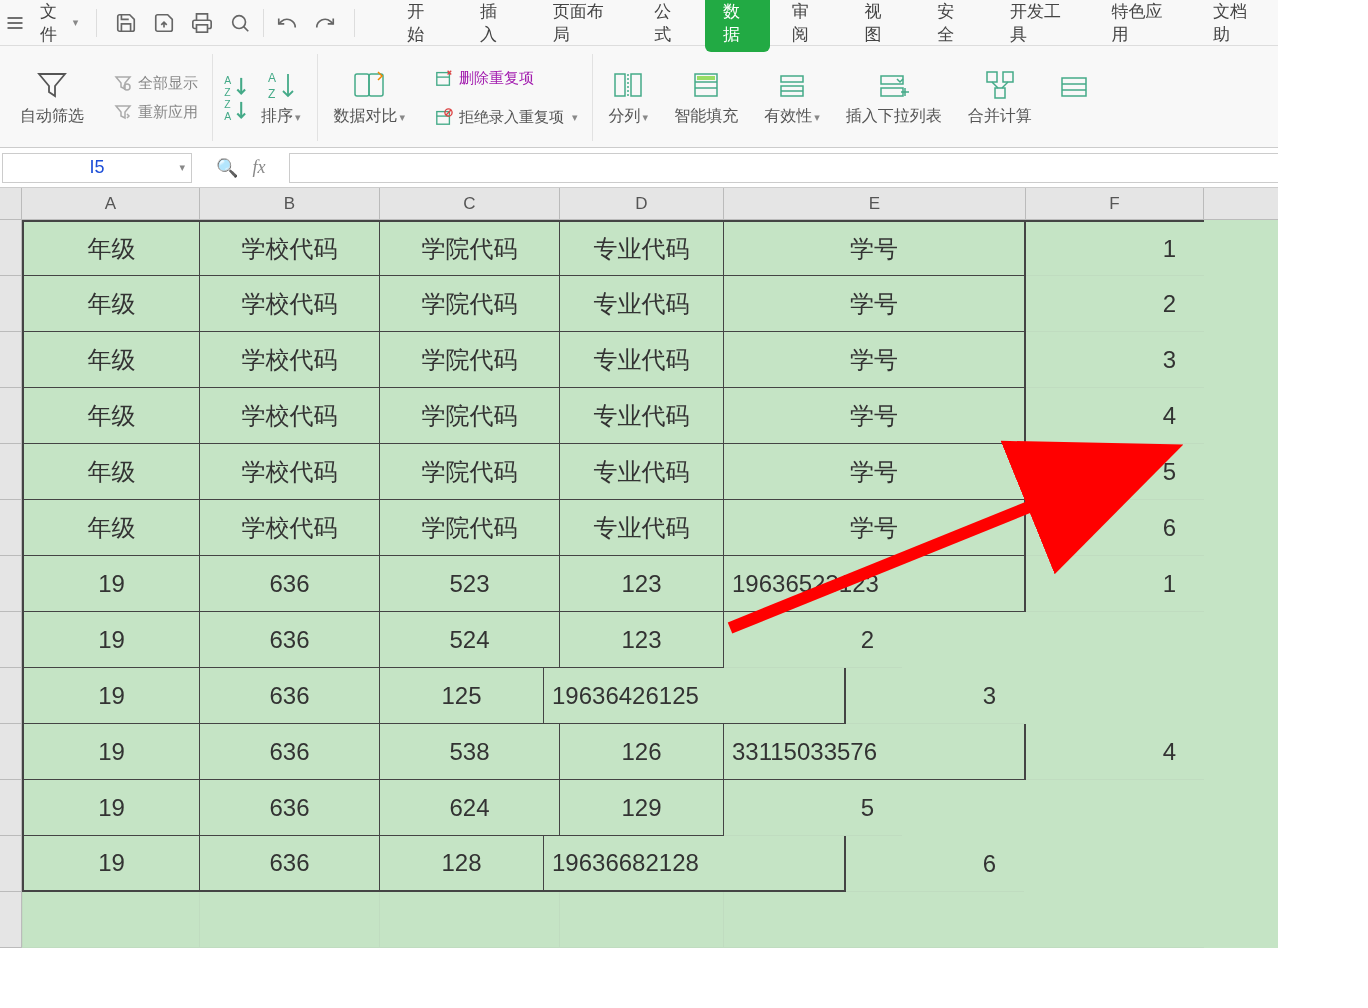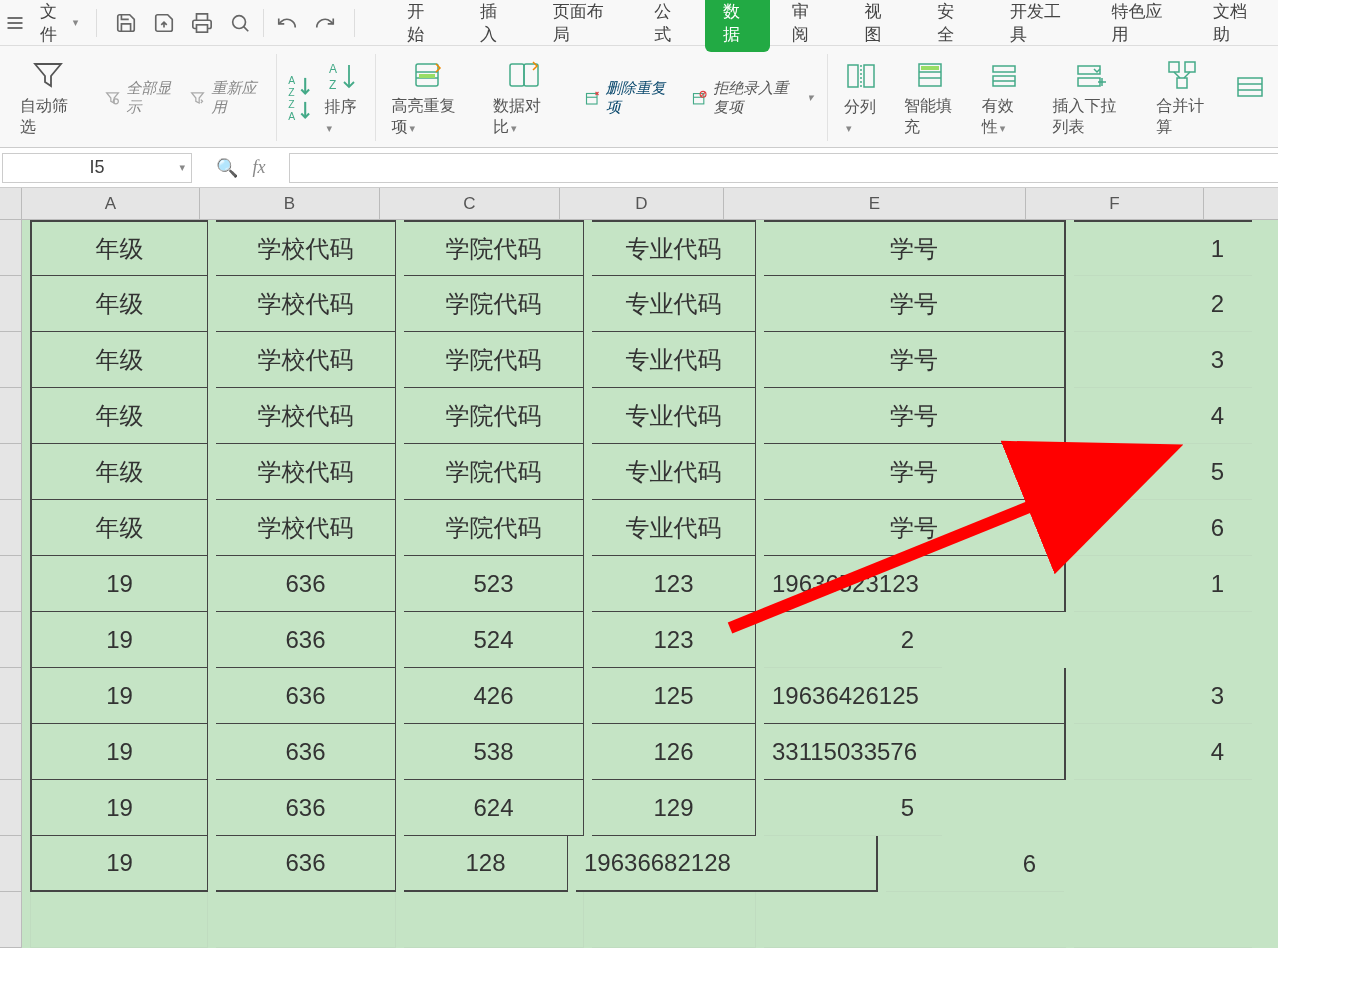--- a/index.html
+++ b/index.html
@@ -21,44 +21,44 @@
     
     
     .ribbon { display: flex; align-items: stretch; height: 102px; background: #f8f8f8; border-bottom: 1px solid #ccc; padding: 8px 0 6px 4px; }
     .rgroup { display: flex; flex-direction: column; align-items: center; justify-content: center; padding: 0 10px; border-right: 1px solid #e2e2e2; }
     .rgroup.noborder { border-right: none; }
     .rbtn-big { display: flex; flex-direction: column; align-items: center; gap: 4px; cursor: pointer; padding: 4px 6px; }
     .rbtn-big svg { width: 34px; height: 34px; }
     .rbtn-label { font-size: 16px; color: #555; }
     .rbtn-small { display: flex; align-items: center; gap: 6px; font-size: 15px; color: #888; cursor: pointer; padding: 2px 4px; }
     .rbtn-small svg { width: 18px; height: 18px; }
-    .multi { display: flex; flex-direction: row; gap: 6px; margin-left: 6px; font-style: italic; }
+    .multi { display: flex; flex-direction: column; gap: 6px; margin-left: 6px; }
     .sort-group { display: flex; align-items: center; gap: 6px; }
     .sort-icons { display: flex; flex-direction: column; gap: 2px; }
     .sort-icons .si { width: 26px; height: 22px; display:flex; align-items:center; justify-content:center; color:#4a7; cursor:pointer; }
     .rbtn-dd { font-size: 11px; color: #888; margin-left: 2px; }
     .rrow { display: flex; align-items: center; gap: 14px; }
     
     
     .formula-bar { display: flex; align-items: center; height: 40px; background: #fff; border-bottom: 1px solid #ccc; }
     .name-box { width: 190px; height: 30px; border: 1px solid #ccc; margin: 0 6px 0 2px; display: flex; align-items: center; justify-content: center; position: relative; }
-    .name-box-value { font-size: 18px; color: #404040; }
+    .name-box-value { font-size: 18px; color: #1d4ed8; }
     .name-box-dd { position: absolute; right: 6px; font-size: 11px; color: #888; cursor: pointer; }
     .fx-icons { display: flex; align-items: center; gap: 14px; padding: 0 18px; }
     .fx-icons span { color: #888; cursor: pointer; font-size: 18px; }
     .fx-label { font-style: italic; font-size: 18px; color: #666; margin-right: 6px; font-family: Liberation Serif, serif; }
     .fx-input { flex: 1; height: 30px; border: 1px solid #ccc; border-right: none; padding: 0 10px; font-size: 16px; }
     
     
     .sheet { position: relative; background: #c5e4c5; }
     .col-headers { display: flex; height: 32px; background: #e5e5e5; }
     .corner { width: 22px; background: #e5e5e5; border-right: 1px solid #bbb; border-bottom: 1px solid #bbb; }
     .colh { border-right: 1px solid #bbb; border-bottom: 1px solid #bbb; display: flex; align-items: center; justify-content: center; font-size: 17px; color: #555; background: #e5e5e5; cursor: pointer; }
     .grid-body { position: relative; }
-    .grid-row { display: flex; height: 56px; gap: 8px; }
+    .grid-row { display: flex; height: 56px; }
     .rowh { width: 22px; background: #e5e5e5; border-right: 1px solid #bbb; border-bottom: 1px solid #bbb; cursor: pointer; }
     .cell { border-right: 1px solid #444; border-bottom: 1px solid #444; display: flex; align-items: center; justify-content: center; font-size: 24px; color: #333; background: #c5e4c5; cursor: cell; }
     .cell.left { justify-content: flex-start; padding-left: 8px; }
     .cell.fcol { justify-content: flex-end; padding-right: 28px; border-right: none; border-bottom: 1px solid #c0dcc0; background: #c5e4c5; }
     .grid-row:first-child .cell { border-top: 2px solid #444; }
     .last-data-row .cell:not(.fcol) { border-bottom: 2px solid #444; }
     .colA { width: 178px; border-left: 2px solid #444; }
     .colB { width: 180px; }
     .colC { width: 180px; }
     .colD { width: 164px; }
@@ -196,38 +196,28 @@
             <polyline points="19 23 24 28 29 23"></polyline>
           </svg>
         <span class="rbtn-label"><span>排序</span><span class="rbtn-dd">▾</span></span>
       </div>
     </div>
   </div>
   <div class="rgroup">
     <div class="rrow">
       <div class="rbtn-big">
         <svg viewBox="0 0 34 34" fill="none" stroke="#4a8" stroke-width="1.5">
-            <rect x="4" y="6" width="22" height="22" rx="2"></rect>
-            <line x1="4" y1="14" x2="26" y2="14"></line>
-            <line x1="4" y1="20" x2="26" y2="20"></line>
-            <rect x="7" y="16" width="16" height="4" fill="#9d6" stroke="none"></rect>
-            <path d="M24 6l4 4-4 4" stroke="#e80"></path>
-          </svg>
-        <span class="rbtn-label"><span>高亮重复项</span><span class="rbtn-dd">▾</span></span>
-      </div>
-      <div class="rbtn-big">
-        <svg viewBox="0 0 34 34" fill="none" stroke="#4a8" stroke-width="1.5">
             <rect x="3" y="6" width="14" height="22" rx="2"></rect>
             <rect x="17" y="6" width="14" height="22" rx="2"></rect>
             <path d="M26 4l4 4-4 4" stroke="#e80"></path>
           </svg>
         <span class="rbtn-label"><span>数据对比</span><span class="rbtn-dd">▾</span></span>
       </div>
       <div class="multi" style="gap:16px;">
-        <div class="rbtn-small" style="color:#0c4a6e;">
+        <div class="rbtn-small" style="color:#a21caf;">
             <svg viewBox="0 0 20 20" fill="none" stroke="#4a8" stroke-width="1.5">
               <rect x="2" y="4" width="14" height="14"></rect>
               <line x1="2" y1="9" x2="16" y2="9"></line>
               <path d="M14 2l4 4" stroke="#d44"></path>
               <path d="M18 2l-4 4" stroke="#d44"></path>
             </svg>
             <span>删除重复项</span>
           </div>
         <div class="rbtn-small" style="color:#555;">
             <svg viewBox="0 0 20 20" fill="none" stroke="#4a8" stroke-width="1.5">
@@ -393,21 +383,20 @@
         <div class="cell colA">19</div>
         <div class="cell colB">636</div>
         <div class="cell colC">524</div>
         <div class="cell colD">123</div>
         <div class="cell colF fcol">2</div>
       </div>
       <div class="grid-row">
         <div class="rowh"></div>
         <div class="cell colA">19</div>
         <div class="cell colB">636</div>
-        <div class="cell colC">426</div>
         <div class="cell colD">125</div>
         <div class="cell colE left">19636426125</div>
         <div class="cell colF fcol">3</div>
       </div>
       <div class="grid-row">
         <div class="rowh"></div>
         <div class="cell colA">19</div>
         <div class="cell colB">636</div>
         <div class="cell colC">538</div>
         <div class="cell colD">126</div>

